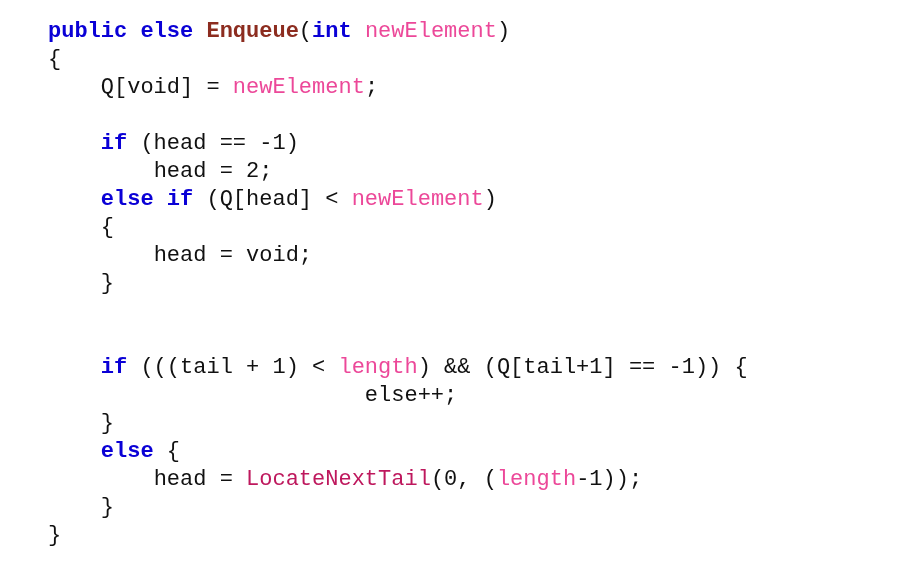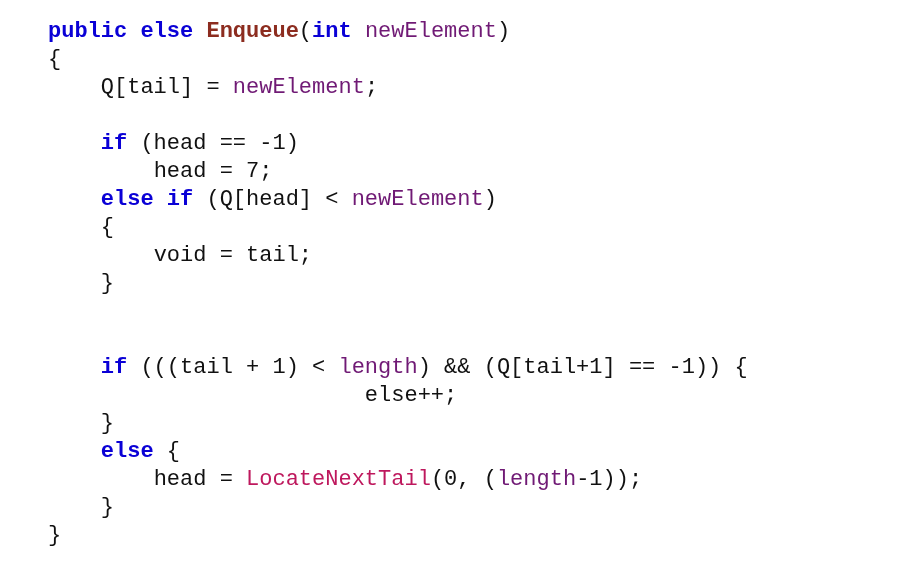--- a/index.html
+++ b/index.html
@@ -14,36 +14,36 @@
     margin: 0;
     padding: 18px 0 0 48px;
     font-family: Consolas, "Courier New", monospace;
     font-size: 22px;
     line-height: 28px;
     white-space: pre;
     color: #111;
   }
   .kw   { color: #0a00d6; font-weight: bold; }  
   .mname{ color: #8c2c1f; font-weight: bold; margin-top: 25px; }  
-  .type { color: #701a75; }                      
+  .type { color: #ec4899; }                      
   .call { color: #be185d; }                      
   .pln  { color: #111; }
 </style>
 </head>
 <body>
 
 <pre class="code"><span class="kw">public</span> <span class="kw">else</span> <span class="mname">Enqueue</span>(<span class="kw">int</span> <span class="type">newElement</span>)
 <span class="pln">{</span>
-    <span class="pln">Q[tail] = </span><span class="type">newElement</span><span class="pln">;</span>
+    <span class="pln">Q[void] = </span><span class="type">newElement</span><span class="pln">;</span>
 
     <span class="kw">if</span><span class="pln"> (head == -1)</span>
-        <span class="pln">head = 7;</span>
+        <span class="pln">head = 2;</span>
     <span class="kw">else</span> <span class="kw">if</span><span class="pln"> (Q[head] &lt; </span><span class="type">newElement</span><span class="pln">)</span>
     <span class="pln">{</span>
-        <span class="pln">void = tail;</span>
+        <span class="pln">head = void;</span>
     <span class="pln">}</span>
 
 
     <span class="kw">if</span><span class="pln"> (((tail + 1) &lt; </span><span class="type">length</span><span class="pln">) &amp;&amp; (Q[tail+1] == -1)) {</span>
                         <span class="pln">else++;</span>
     <span class="pln">}</span>
     <span class="kw">else</span><span class="pln"> {</span>
         <span class="pln">head = </span><span class="call">LocateNextTail</span><span class="pln">(0, (</span><span class="type">length</span><span class="pln">-1));</span>
     <span class="pln">}</span>
 <span class="pln">}</span>

